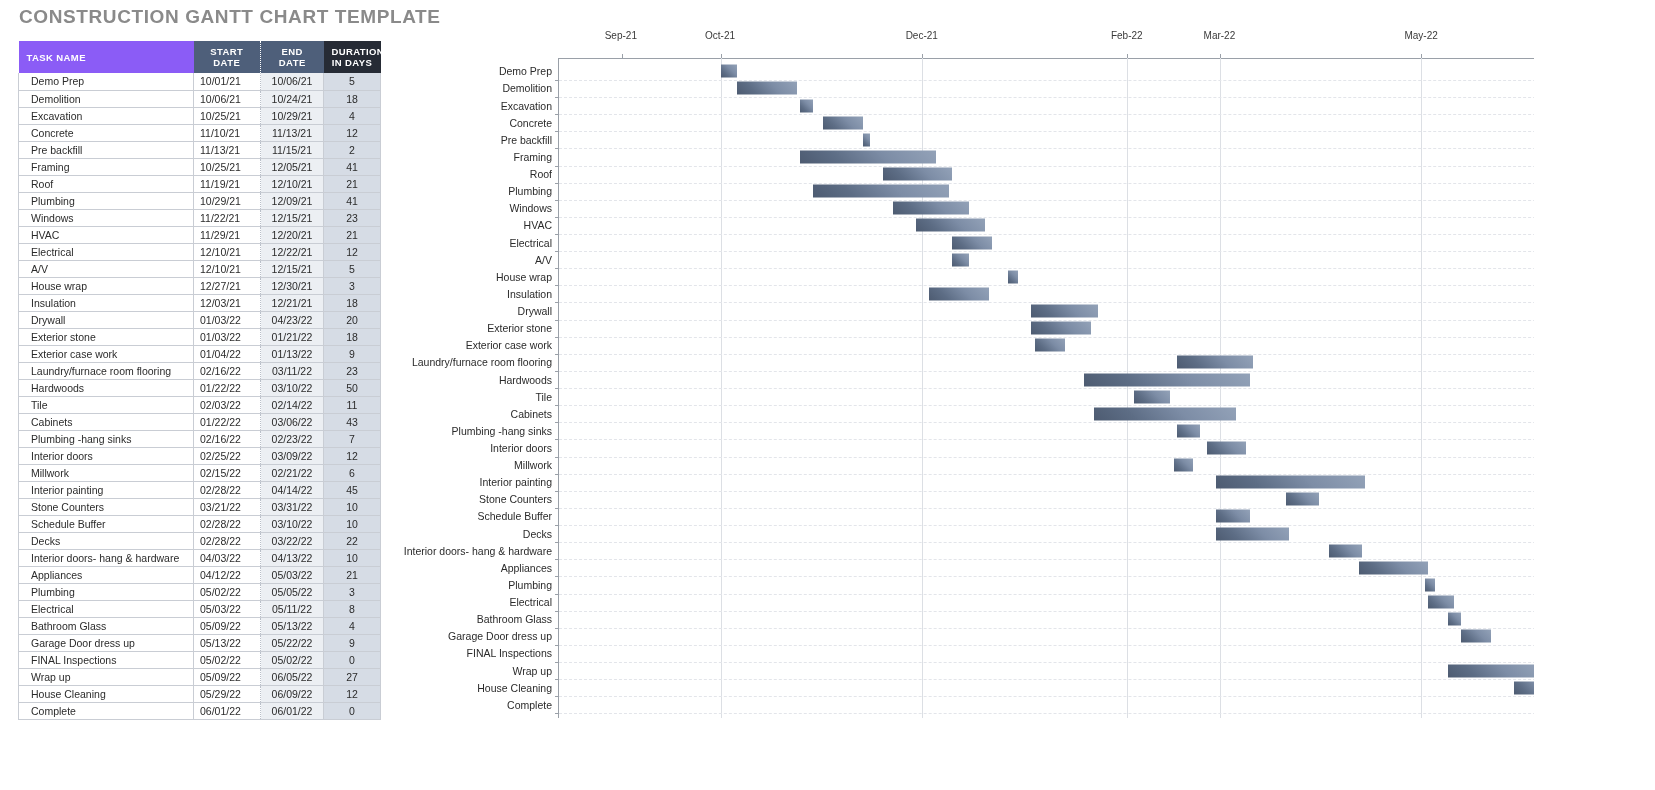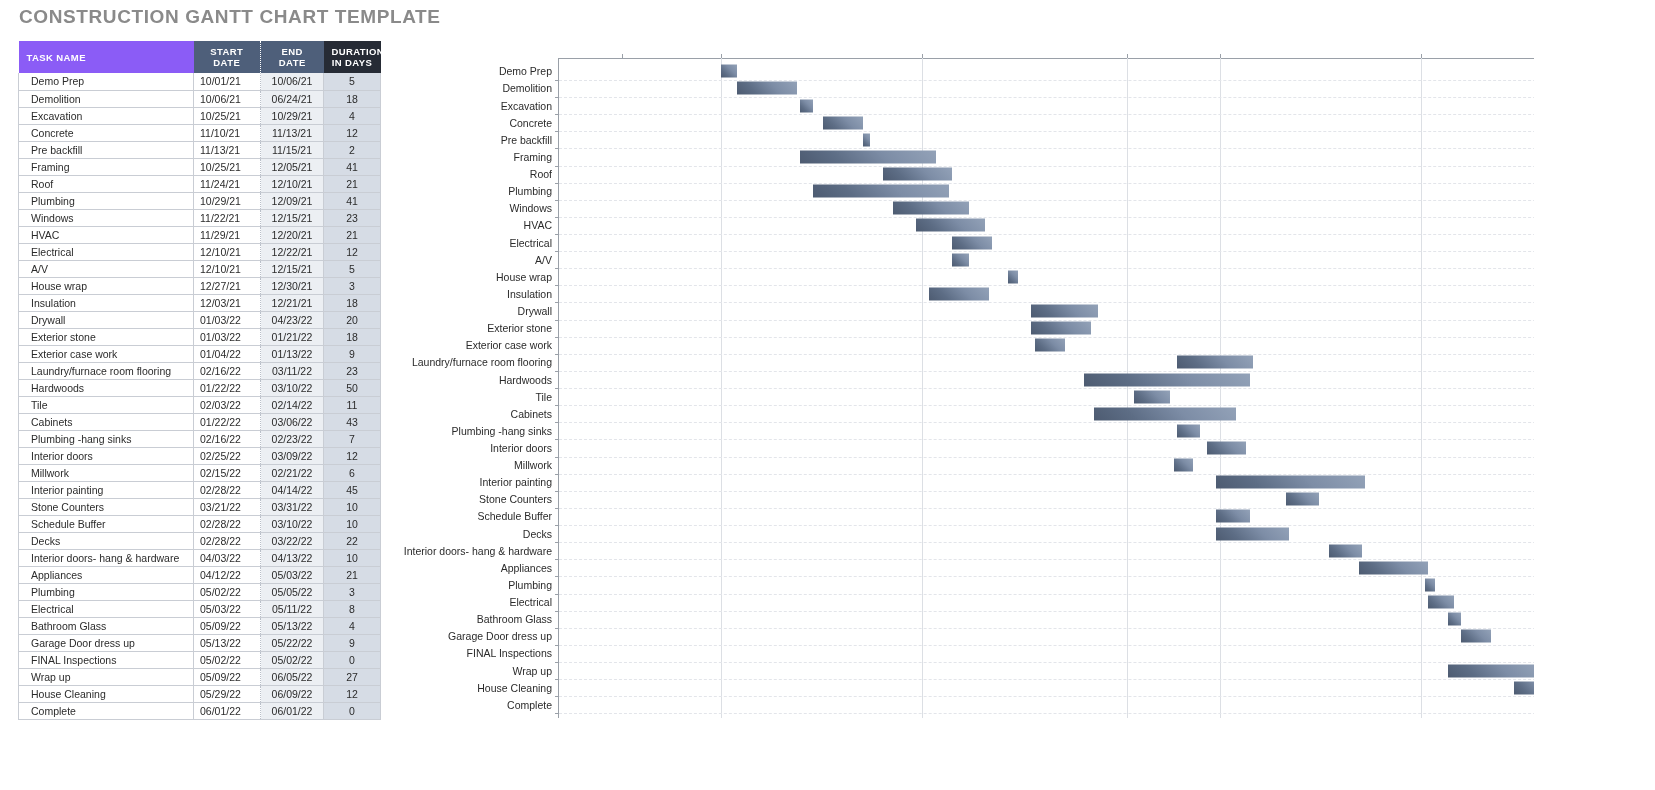--- a/index.html
+++ b/index.html
@@ -202,21 +202,21 @@
     <tbody id="task-table-body">
         <tr>
           <td class="c-task">Demo Prep</td>
           <td class="c-start">10/01/21</td>
           <td class="c-end">10/06/21</td>
           <td class="c-dur">5</td>
         </tr>
         <tr>
           <td class="c-task">Demolition</td>
           <td class="c-start">10/06/21</td>
-          <td class="c-end">06/24/21</td>
+          <td class="c-end">10/24/21</td>
           <td class="c-dur">18</td>
         </tr>
         <tr>
           <td class="c-task">Excavation</td>
           <td class="c-start">10/25/21</td>
           <td class="c-end">10/29/21</td>
           <td class="c-dur">4</td>
         </tr>
         <tr>
           <td class="c-task">Concrete</td>
@@ -231,21 +231,21 @@
           <td class="c-dur">2</td>
         </tr>
         <tr>
           <td class="c-task">Framing</td>
           <td class="c-start">10/25/21</td>
           <td class="c-end">12/05/21</td>
           <td class="c-dur">41</td>
         </tr>
         <tr>
           <td class="c-task">Roof</td>
-          <td class="c-start">11/24/21</td>
+          <td class="c-start">11/19/21</td>
           <td class="c-end">12/10/21</td>
           <td class="c-dur">21</td>
         </tr>
         <tr>
           <td class="c-task">Plumbing</td>
           <td class="c-start">10/29/21</td>
           <td class="c-end">12/09/21</td>
           <td class="c-dur">41</td>
         </tr>
         <tr>
@@ -425,20 +425,29 @@
         <tr>
           <td class="c-task">Complete</td>
           <td class="c-start">06/01/22</td>
           <td class="c-end">06/01/22</td>
           <td class="c-dur">0</td>
         </tr>
       </tbody>
   </table>
 
   <div id="gantt">
+    <div id="gantt-axis-labels">
+        <div class="axis-tick-label" style="left: 224.833px;">Sep-21</div>
+        <div class="axis-tick-label" style="left: 324.043px;">Oct-21</div>
+        <div class="axis-tick-label" style="left: 525.769px;">Dec-21</div>
+        <div class="axis-tick-label" style="left: 730.802px;">Feb-22</div>
+        <div class="axis-tick-label" style="left: 823.398px;">Mar-22</div>
+        <div class="axis-tick-label" style="left: 1025.12px;">May-22</div>
+        <div class="axis-tick-label" style="left: 1226.85px;">Jul-22</div>
+      </div>
     <div id="plot">
       <div class="axis-top-rule"></div>
     <div class="tick-mark-top" style="left: 5.77508%;"></div>
         <div class="gridline-v" style="left: 14.8936%;"></div>
         <div class="tick-mark-top" style="left: 14.8936%;"></div>
         <div class="gridline-v" style="left: 33.4347%;"></div>
         <div class="tick-mark-top" style="left: 33.4347%;"></div>
         <div class="gridline-v" style="left: 52.2796%;"></div>
         <div class="tick-mark-top" style="left: 52.2796%;"></div>
         <div class="gridline-v" style="left: 60.7903%;"></div>

